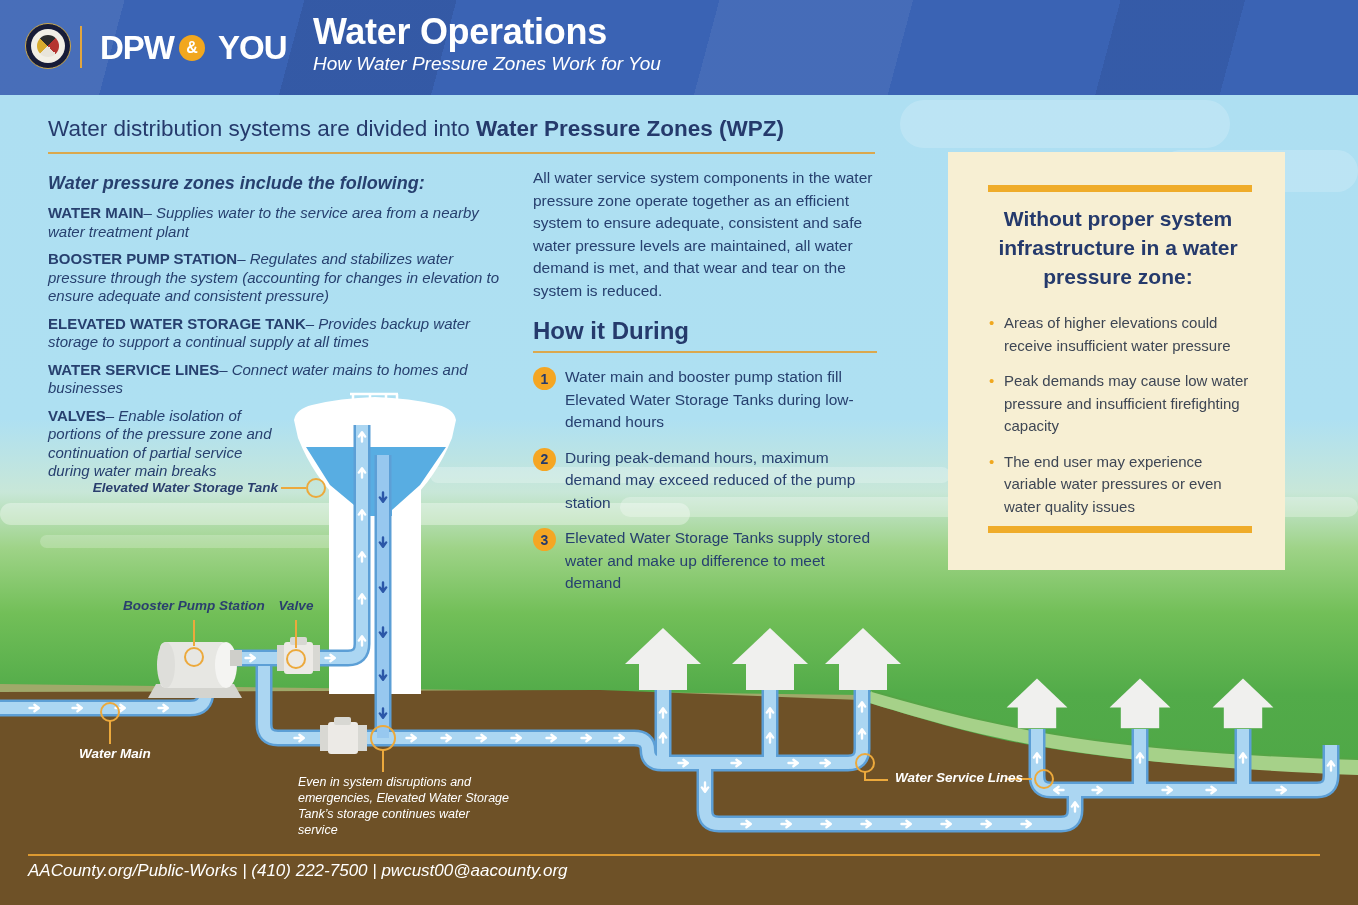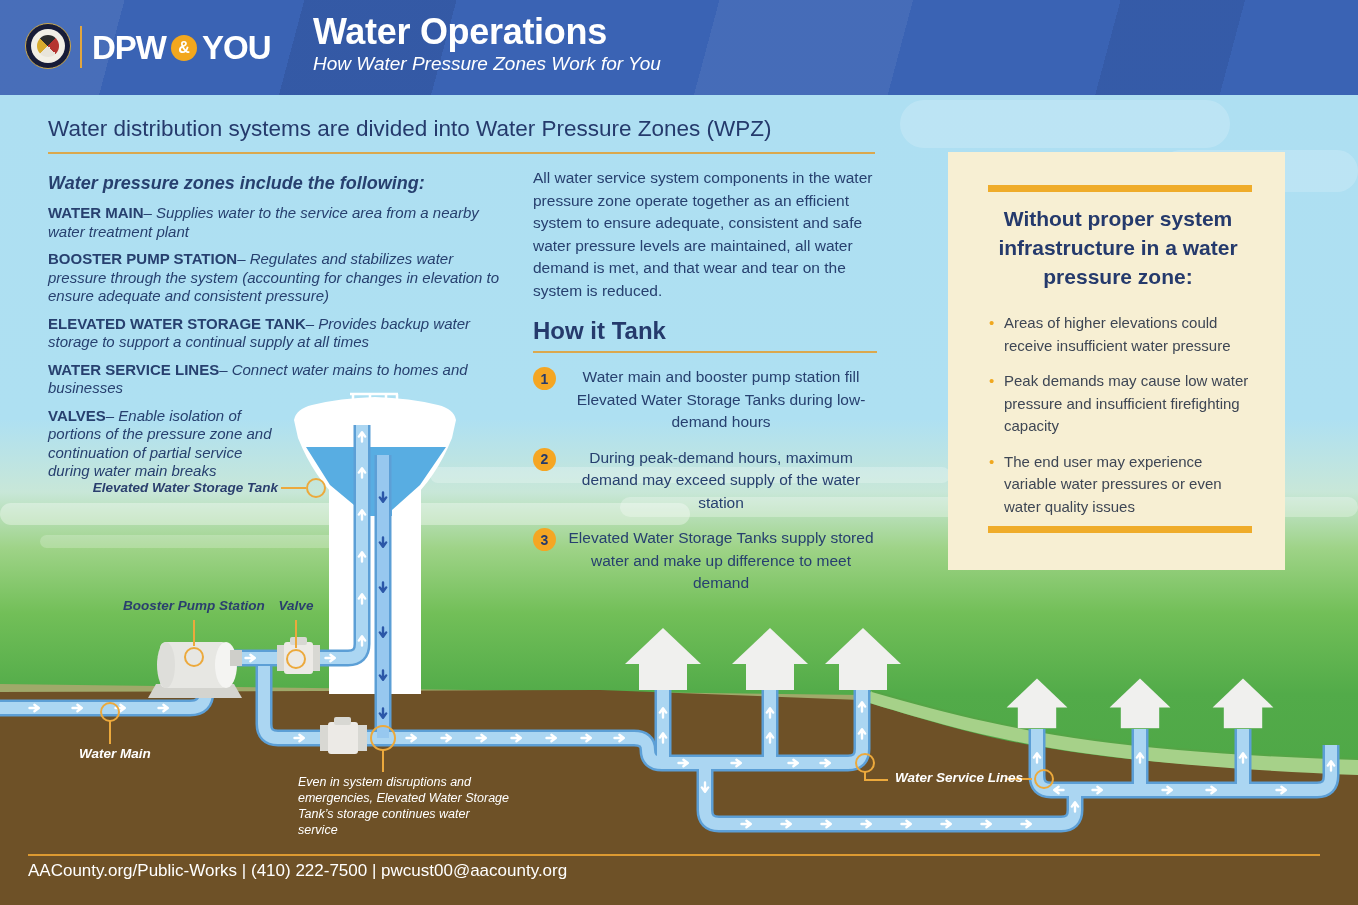--- a/index.html
+++ b/index.html
@@ -11,59 +11,59 @@
     background-image:linear-gradient(105deg,rgba(255,255,255,.07) 0 9%,transparent 9% 22%,
       rgba(10,20,60,.12) 22% 33%,transparent 33% 52%,rgba(255,255,255,.06) 52% 66%,transparent 66% 81%,
       rgba(10,20,60,.10) 81% 90%,transparent 90%);}
   .seal{position:absolute;left:25px;top:23px;width:46px;height:46px;border-radius:50%;
         background:#171c38;border:1px solid #caa84e;box-sizing:border-box;}
   .seal::before{content:"";position:absolute;inset:5px;border-radius:50%;background:#f2efe6;}
   .seal::after{content:"";position:absolute;inset:11px;border-radius:50%;
         background:conic-gradient(from 45deg,#b5342f 0 25%,#e8e4da 0 50%,#d8ab2e 0 75%,#2c2c2c 0);}
   .logo-divider{position:absolute;left:80px;top:26px;width:2px;height:42px;background:#e2a63e;}
   .logo{position:absolute;left:92px;top:0;height:95px;display:flex;align-items:center;gap:5px;}
-  .logo .big{font-size:33px;font-weight:800;color:#fff;letter-spacing:-1px;}
+  .logo .big{font-size:33px;font-weight:800;color:#fff;letter-spacing:-1px;margin-left:8px;}
   .amp-badge{width:26px;height:26px;border-radius:50%;background:#f2a71e;color:#fff;
              display:flex;align-items:center;justify-content:center;font-size:16px;font-weight:800;}
   .masthead{position:absolute;left:313px;top:11px;color:#fff;}
   .masthead h1{margin:0;font-size:36px;font-weight:800;letter-spacing:-.3px;}
   .masthead .sub{font-size:19px;font-style:italic;font-weight:500;}
 
   
   .bg{position:absolute;left:0;top:95px;width:1358px;height:810px;
       background:linear-gradient(180deg,#aedff2 0%,#aee0f2 40%,#c8e7d8 49%,
                  #9ed387 56%,#72bf58 64%,#52ab49 74%,#4aa143 100%);}
   .streak{position:absolute;background:rgba(255,255,255,.35);border-radius:20px;}
   .cloud{position:absolute;background:rgba(255,255,255,.18);border-radius:40px;}
 
   .diagram{position:absolute;left:0;top:0;width:1358px;height:905px;}
 
   
   .headline{position:absolute;left:48px;top:116px;width:830px;font-size:22.5px;color:#253a6c;}
-  .headline b{font-weight:400;}
+  .headline b{font-weight:700;}
   .headline-rule{position:absolute;left:48px;top:152px;width:827px;height:2px;background:#dba84e;}
 
   
   .col-left{position:absolute;left:48px;top:173px;width:462px;color:#27406f;}
   .col-left h2{margin:0 0 10px 0;font-size:18px;font-weight:700;font-style:italic;}
   .def-item{font-size:15px;line-height:18.5px;margin-bottom:9px;}
   .def-item .term{font-weight:800;}
   .def-item .desc{font-style:italic;}
   .def-item.narrow{width:240px;}
 
   
   .col-mid{position:absolute;left:533px;top:167px;width:352px;color:#27406f;}
   .col-mid .para{font-size:15.5px;line-height:22.5px;}
   .hiw-head{margin:15px 0 0 0;font-size:24px;font-weight:800;color:#253a6c;}
   .hiw-rule{margin-top:6px;width:344px;height:2px;background:#dba84e;}
   .step{display:flex;gap:9px;margin-top:13px;}
   .step-num{flex:0 0 23px;width:23px;height:23px;border-radius:50%;background:#f5a623;
             color:#253a6c;font-size:14px;font-weight:800;display:flex;align-items:center;
             justify-content:center;margin-top:1px;}
-  .step-text{font-size:15.5px;line-height:22.5px;width:312px;text-align:center;}
+  .step-text{font-size:15.5px;line-height:22.5px;width:312px;}
 
   
   .sidebar{position:absolute;left:948px;top:152px;width:337px;height:418px;background:#f7efd3;}
   .sb-bar{position:absolute;left:40px;width:264px;height:7px;background:#efac2a;}
   .sb-bar.top{top:33px;} .sb-bar.bottom{top:374px;}
   .sidebar h2{position:absolute;left:41px;top:52px;width:258px;margin:0;
               font-size:21px;line-height:29px;font-weight:800;color:#253a6c;text-align:center;}
   .sb-list{position:absolute;left:41px;top:160px;width:262px;margin:0;padding:0;list-style:none;}
   .sb-list li{position:relative;padding-left:15px;font-size:15px;line-height:22.5px;
               color:#3e4654;margin-bottom:13px;}
@@ -75,21 +75,21 @@
   #lbl-tank{left:90px;top:480px;width:188px;text-align:right;}
   #lbl-pump{left:120px;top:598px;width:148px;text-align:center;}
   #lbl-valve{left:261px;top:598px;width:70px;text-align:center;}
   #lbl-main{left:79px;top:746px;}
   #lbl-note{left:298px;top:774px;width:212px;font-size:12.5px;line-height:16px;font-weight:500;}
   #lbl-wsl{left:895px;top:770px;}
 
   
   .footer-line{position:absolute;left:28px;top:854px;width:1292px;height:2px;background:#dd9a31;}
   .footer-text{position:absolute;left:28px;top:861px;color:#fff;font-size:17px;
-               font-weight:500;}
+               font-style:italic;font-weight:500;}
 
   
   .po{fill:none;stroke:#5c9fd6;stroke-width:17px;}
   .pi{fill:none;stroke:#abd6f2;stroke-width:12px;}
   .pid{stroke:#97c8ef;}
   .aw{stroke:#ffffff;stroke-width:2.4px;fill:none;stroke-linecap:round;stroke-linejoin:round;}
   .an{stroke:#2b57a8;stroke-width:2.4px;fill:none;stroke-linecap:round;stroke-linejoin:round;}
   .gold{fill:none;stroke:#eca93c;stroke-width:2px;}
 </style>
 </head>
@@ -283,29 +283,29 @@
     <h2>Water pressure zones include the following:</h2>
     <div class="def-item"><span class="term">WATER MAIN</span><span class="desc">– Supplies water to the service area from a nearby water treatment plant</span></div>
     <div class="def-item"><span class="term">BOOSTER PUMP STATION</span><span class="desc">– Regulates and stabilizes water pressure through the system (accounting for changes in elevation to ensure adequate and consistent pressure)</span></div>
     <div class="def-item"><span class="term">ELEVATED WATER STORAGE TANK</span><span class="desc">– Provides backup water storage to support a continual supply at all times</span></div>
     <div class="def-item"><span class="term">WATER SERVICE LINES</span><span class="desc">– Connect water mains to homes and businesses</span></div>
     <div class="def-item narrow"><span class="term">VALVES</span><span class="desc">– Enable isolation of portions of the pressure zone and continuation of partial service during water main breaks</span></div>
   </div>
 
   <div class="col-mid">
     <div class="para">All water service system components in the water pressure zone operate together as an efficient system to ensure adequate, consistent and safe water pressure levels are maintained, all water demand is met, and that wear and tear on the system is reduced.</div>
-    <h2 class="hiw-head">How it Tank</h2>
+    <h2 class="hiw-head">How it During</h2>
     <div class="hiw-rule"></div>
     <div class="step">
       <div class="step-num">1</div>
       <div class="step-text">Water main and booster pump station fill Elevated Water Storage Tanks during low-demand hours</div>
     </div>
     <div class="step">
       <div class="step-num">2</div>
-      <div class="step-text">During peak-demand hours, maximum demand may exceed supply of the water station</div>
+      <div class="step-text">During peak-demand hours, maximum demand may exceed reduced of the pump station</div>
     </div>
     <div class="step">
       <div class="step-num">3</div>
       <div class="step-text">Elevated Water Storage Tanks supply stored water and make up difference to meet demand</div>
     </div>
   </div>
 
   <aside class="sidebar">
     <div class="sb-bar top"></div>
     <h2>Without proper system infrastructure in a water pressure zone:</h2>

